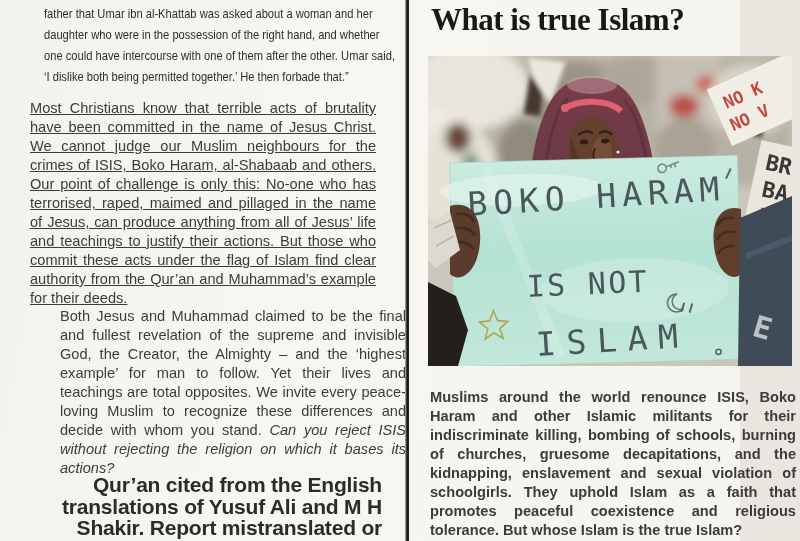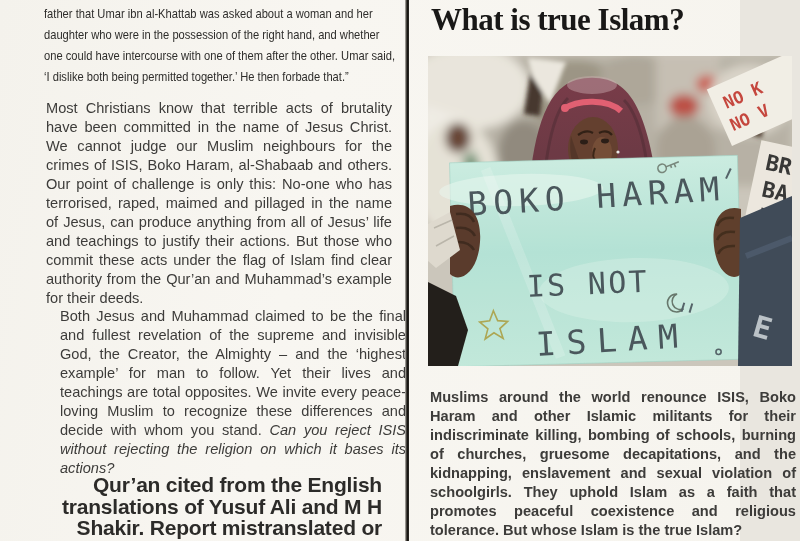--- a/index.html
+++ b/index.html
@@ -8,21 +8,21 @@
   #scan{position:relative;width:740px;height:541px;
         background:linear-gradient(100deg,#f4f2ec 0%,#f8f6f1 40%,#f6f4ee 100%);}
 
   
   #left-page{position:absolute;left:0;top:0;width:406px;height:541px;}
   .hadith-wrap{position:absolute;left:44px;top:3px;width:352px;overflow:visible;}
   .hadith-inner{width:416px;transform:scaleX(0.846);transform-origin:left top;
         font-size:13.2px;line-height:21px;color:#2e2d2b;letter-spacing:0;}
   .bodytext{position:absolute;font-size:14.6px;line-height:19px;color:#3d3c3a;
         text-align:justify;margin:0;}
-  #para-christians{left:46px;top:99px;width:346px;}
+  #para-christians{left:30px;top:99px;width:346px;text-decoration:underline;}
   #para-jesus{left:60px;top:307px;width:346px;}
   .italic-q{font-style:italic;}
   #citation{position:absolute;left:28px;top:474px;width:354px;margin:0;
         font-size:21px;line-height:21.5px;font-weight:bold;color:#2c2b29;
         text-align:right;letter-spacing:-0.2px;}
 
   
   #divider{position:absolute;left:405px;top:0;width:4px;height:541px;
         background:linear-gradient(to right,#c9c6bf 0%,#6a6762 25%,#15130f 55%,#2a2824 100%);}
 

